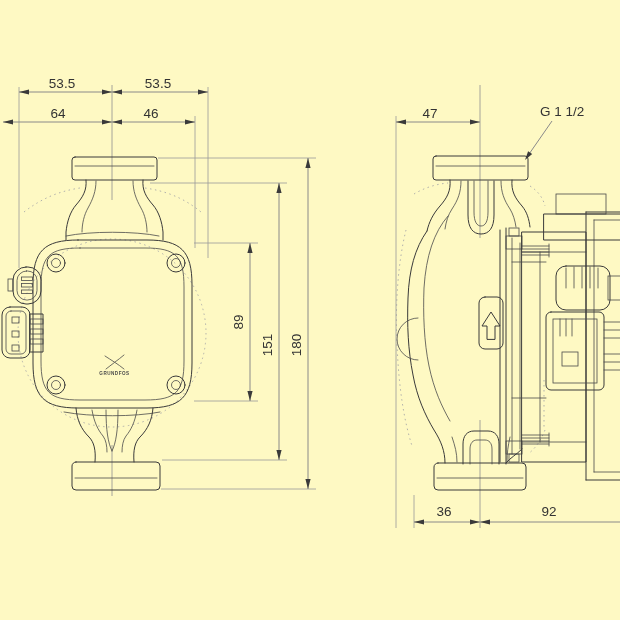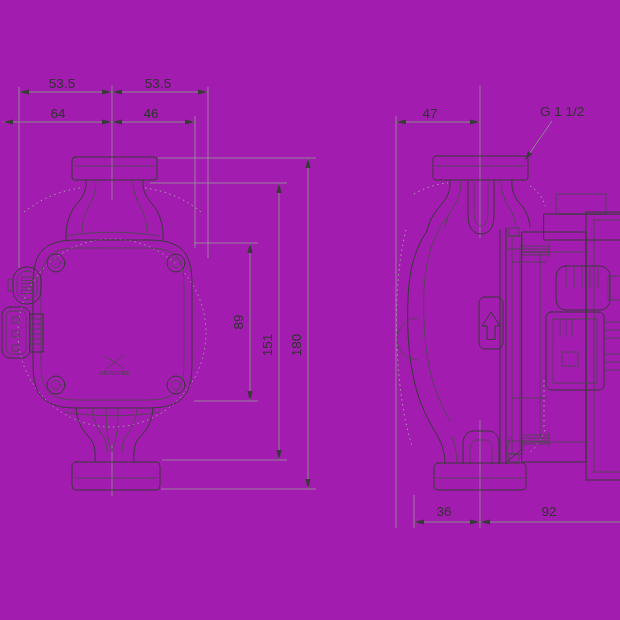--- a/index.html
+++ b/index.html
@@ -1,16 +1,16 @@
 <!DOCTYPE html>
 <html><head>
 <meta charset="utf-8">
 <style>
   html,body{margin:0;padding:0;background:#fff;}
-  .canvas{position:relative;width:620px;height:620px;background:#a21caf;overflow:hidden;
+  .canvas{position:relative;width:620px;height:620px;background:#fef9c3;overflow:hidden;
           font-family:"Liberation Sans",sans-serif;}
   svg{position:absolute;left:0;top:0;}
   .part{stroke:#3a3a3a;stroke-width:1;fill:none;stroke-linecap:round;stroke-linejoin:round;}
   .part2{stroke:#4a4a4a;stroke-width:0.8;fill:none;stroke-linecap:round;}
   .dim{stroke:#8a8a8a;stroke-width:1;fill:none;}
   .ext{stroke:#9a9a9a;stroke-width:0.8;fill:none;}
   .cl{stroke:#8f8f8f;stroke-width:0.8;fill:none;}
   .dash{stroke:#a8a8a8;stroke-width:0.9;fill:none;stroke-dasharray:1.5 3.5;}
   .arr{fill:#3a3a3a;stroke:none;}
   .dimtxt{font-size:13.5px;fill:#333333;}

